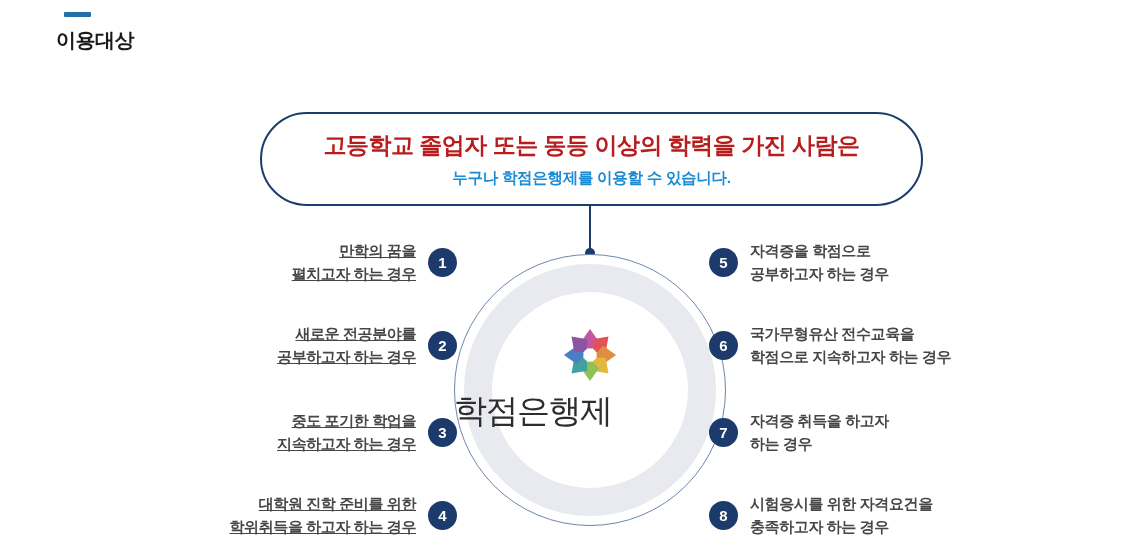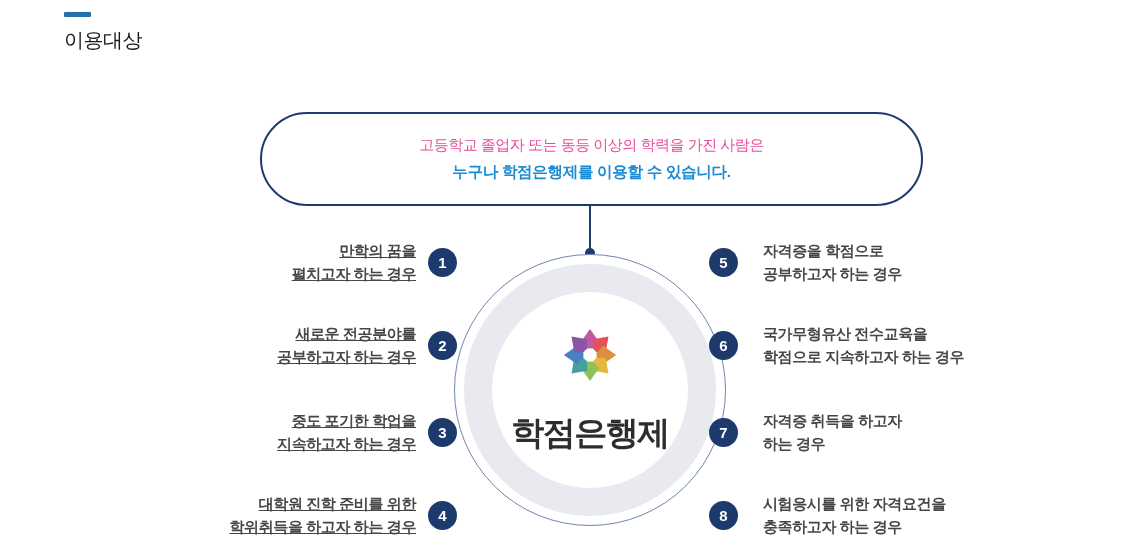--- a/index.html
+++ b/index.html
@@ -9,34 +9,34 @@
     width: 1147px; height: 559px; overflow: hidden; position: relative;
   }
   .stage { position: relative; width: 1147px; height: 559px; background:#fff; }
 
   
   .sec-dash {
     position: absolute; left: 64px; top: 12px;
     width: 27px; height: 5px; background: #2270a7; border-radius: 1px;
   }
   .sec-title {
-    position: absolute; left: 64px; top: 27px;
-    font-size: 20px; font-weight: 400; color: #1a1a1a; letter-spacing: -0.5px;
+    position: absolute; left: 56px; top: 27px;
+    font-size: 20px; font-weight: 700; color: #1a1a1a; letter-spacing: -0.5px;
   }
 
   
   .pill {
     position: absolute; left: 260px; top: 112px;
     width: 663px; height: 94px;
     border: 2px solid #1d3c6e; border-radius: 48px;
     display: flex; flex-direction: column; align-items: center; justify-content: center;
     gap: 7px; background: #fff;
   }
   .pill-title {
-    font-size: 15px; font-weight: 400; color: #ec4899; letter-spacing: -0.5px;
+    font-size: 23px; font-weight: 700; color: #b91c1c; letter-spacing: -0.5px;
   }
   .pill-sub {
     font-size: 15.5px; font-weight: 700; color: #1b8bd3; letter-spacing: -0.3px;
   }
 
   
   .conn-line {
     position: absolute; left: 589px; top: 206px; width: 1.5px; height: 43px;
     background: #1d3c6e;
   }
@@ -49,32 +49,32 @@
   .big-circle-outer {
     position: absolute; left: 454px; top: 254px; width: 272px; height: 272px;
     border-radius: 50%; border: 1px solid #6f86ad; background:#fff;
   }
   .big-circle-ring {
     position: absolute; left: 464px; top: 264px; width: 252px; height: 252px;
     border-radius: 50%; border: 28px solid #e8eaef; background: #fff;
   }
   .logo-flower { position: absolute; left: 561px; top: 326px; width: 58px; height: 58px; }
   .logo-text {
-    position: absolute; left: 454px; top: 411px; width: 272px;
-    text-align: center; font-size: 33px; font-weight: 700; color: #2d2d2d;
+    position: absolute; left: 454px; top: 389px; width: 272px;
+    text-align: left; font-size: 33px; font-weight: 400; color: #2d2d2d;
     letter-spacing: -1.5px;
   }
 
   
   .item { position: absolute; display: flex; align-items: center; gap: 12px; transform: translateY(-50%); }
   .item.left  { right: 690px; flex-direction: row; }
   .item.right { left: 709px;  flex-direction: row; }
   .item .txt { font-size: 15px; font-weight: 700; color: #464646; line-height: 23px; letter-spacing: -0.4px; }
   .item.left  .txt { text-align: right; text-decoration: underline; }
-  .item.right .txt { text-align: left; margin-left: 13px; }
+  .item.right .txt { text-align: left; }
   .num {
     width: 29px; height: 29px; border-radius: 50%; background: #1d3a6c;
     color: #fff; font-size: 15px; font-weight: 700;
     display: flex; align-items: center; justify-content: center; flex: 0 0 auto;
   }
   .r1 { top: 262px; } .r2 { top: 345px; } .r3 { top: 432px; } .r4 { top: 515px; }
 </style>
 </head>
 <body>
 

